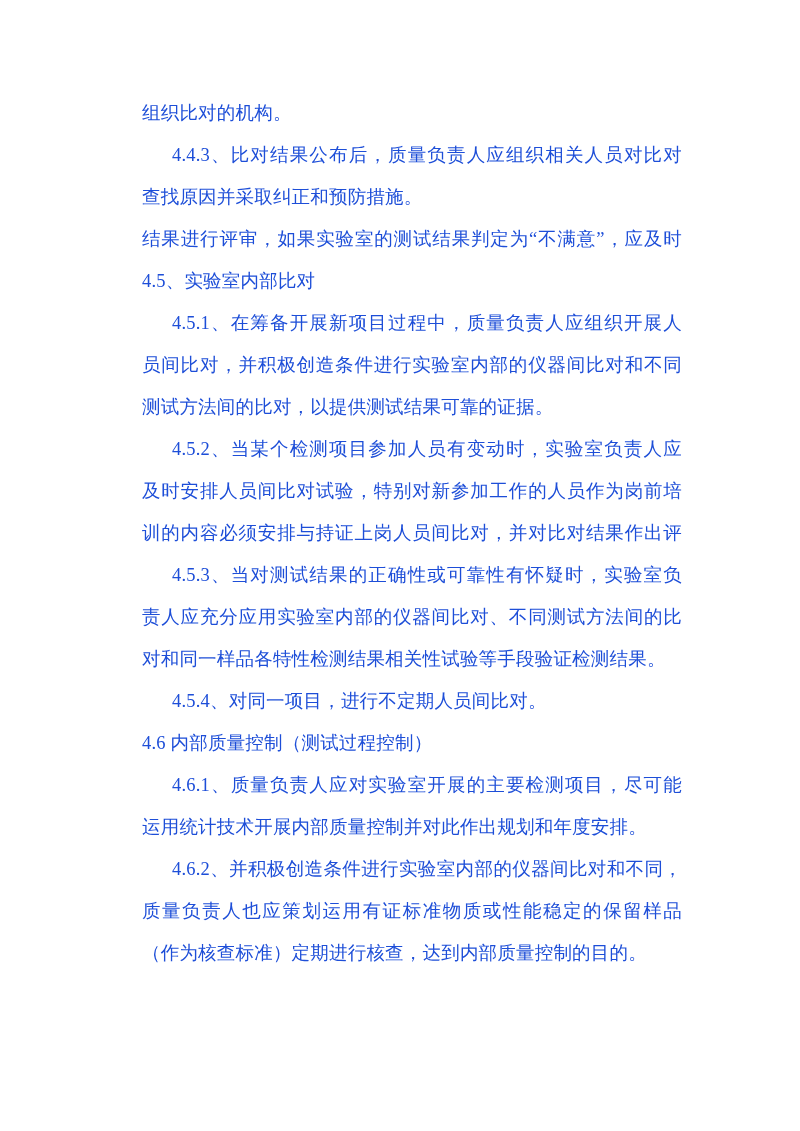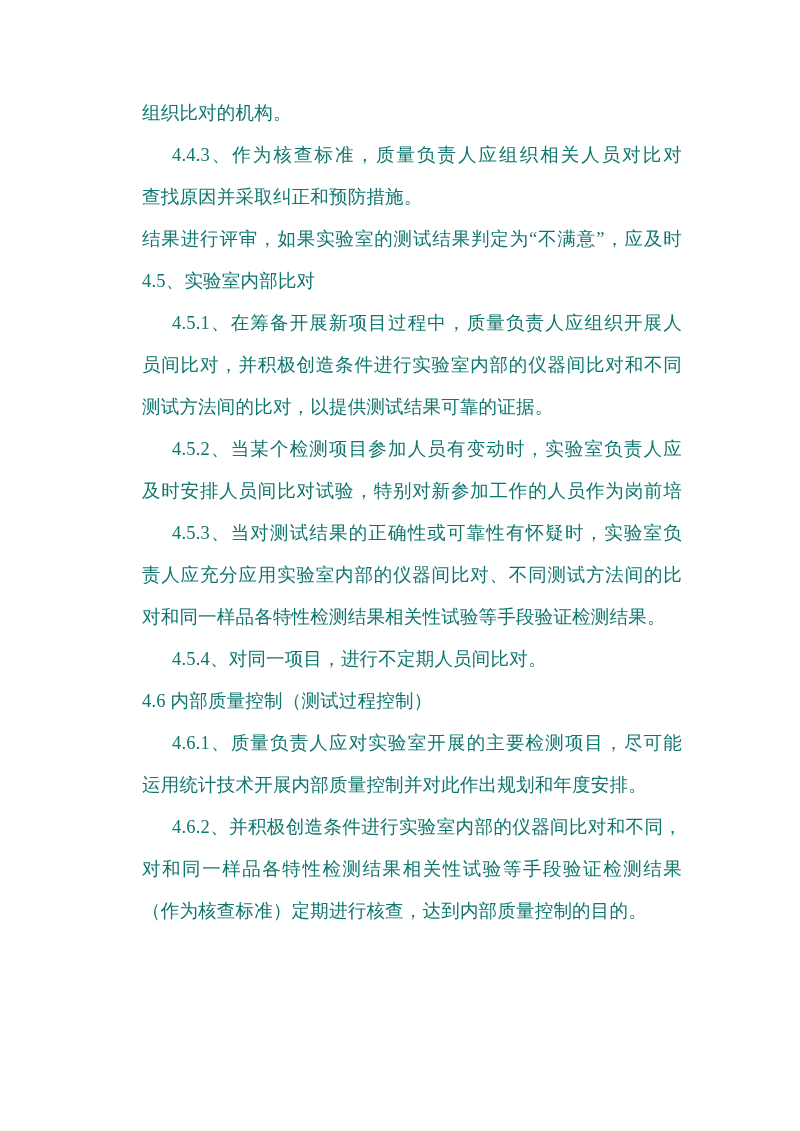--- a/index.html
+++ b/index.html
@@ -22,54 +22,55 @@
     background: #ffffff;
   }
   .doc-body {
     position: absolute;
     left: 142px;
     top: 92px;
     width: 540px;
     font-family: "Liberation Serif", "DejaVu Serif", serif;
     font-size: 18.5px;
     line-height: 42px;
-    color: #0f766e;
+    color: #1d4ed8;
     letter-spacing: 0.2px;
   }
   .line {
     text-align: justify;
     text-align-last: left;
     white-space: normal;
   }
   .line.just {
     text-align-last: justify;
   }
   .line.indent {
     text-indent: 30px;
   }
 </style>
 </head>
 <body>
 
 <div class="doc-page">
   <div class="doc-body">
     <div class="line">组织比对的机构。</div>
-    <div class="line indent just">4.4.3、作为核查标准，质量负责人应组织相关人员对比对</div>
+    <div class="line indent just">4.4.3、比对结果公布后，质量负责人应组织相关人员对比对</div>
     <div class="line">查找原因并采取纠正和预防措施。</div>
     <div class="line just">结果进行评审，如果实验室的测试结果判定为“不满意”，应及时</div>
     <div class="line">4.5、实验室内部比对</div>
     <div class="line indent just">4.5.1、在筹备开展新项目过程中，质量负责人应组织开展人</div>
     <div class="line just">员间比对，并积极创造条件进行实验室内部的仪器间比对和不同</div>
     <div class="line">测试方法间的比对，以提供测试结果可靠的证据。</div>
     <div class="line indent just">4.5.2、当某个检测项目参加人员有变动时，实验室负责人应</div>
     <div class="line just">及时安排人员间比对试验，特别对新参加工作的人员作为岗前培</div>
+    <div class="line just">训的内容必须安排与持证上岗人员间比对，并对比对结果作出评</div>
     <div class="line indent just">4.5.3、当对测试结果的正确性或可靠性有怀疑时，实验室负</div>
     <div class="line just">责人应充分应用实验室内部的仪器间比对、不同测试方法间的比</div>
     <div class="line">对和同一样品各特性检测结果相关性试验等手段验证检测结果。</div>
     <div class="line indent">4.5.4、对同一项目，进行不定期人员间比对。</div>
     <div class="line">4.6 内部质量控制（测试过程控制）</div>
     <div class="line indent just">4.6.1、质量负责人应对实验室开展的主要检测项目，尽可能</div>
     <div class="line">运用统计技术开展内部质量控制并对此作出规划和年度安排。</div>
     <div class="line indent just">4.6.2、并积极创造条件进行实验室内部的仪器间比对和不同，</div>
-    <div class="line just">对和同一样品各特性检测结果相关性试验等手段验证检测结果</div>
+    <div class="line just">质量负责人也应策划运用有证标准物质或性能稳定的保留样品</div>
     <div class="line">（作为核查标准）定期进行核查，达到内部质量控制的目的。</div>
   </div>
 </div>
 
 </body></html>

